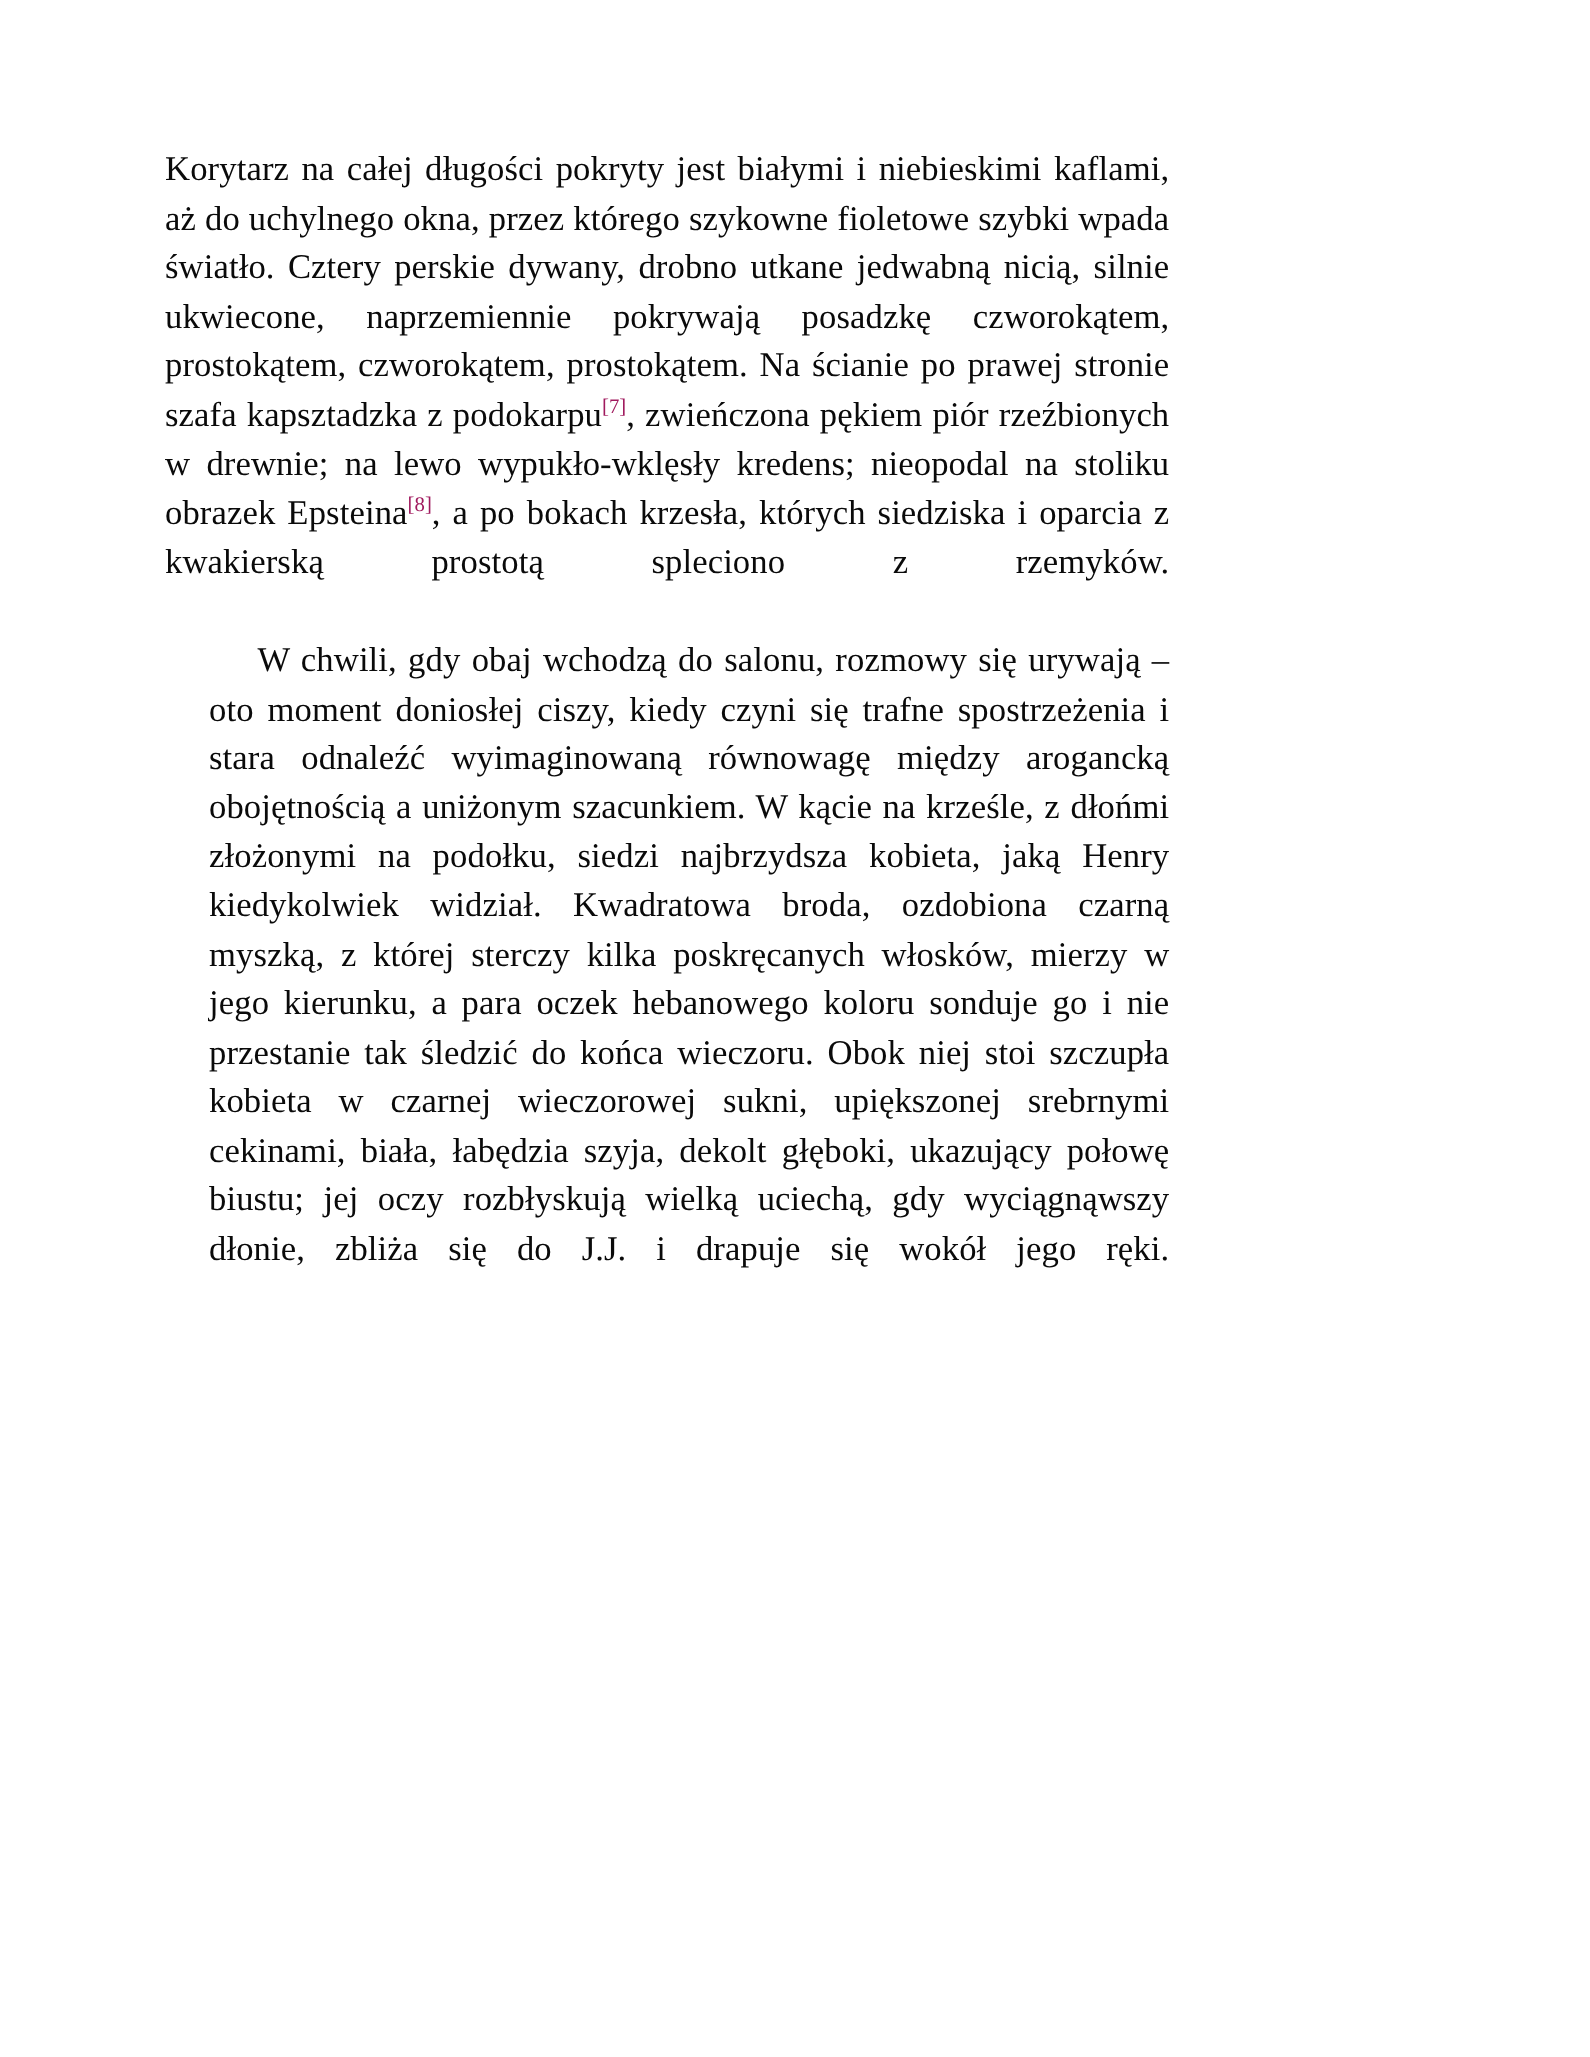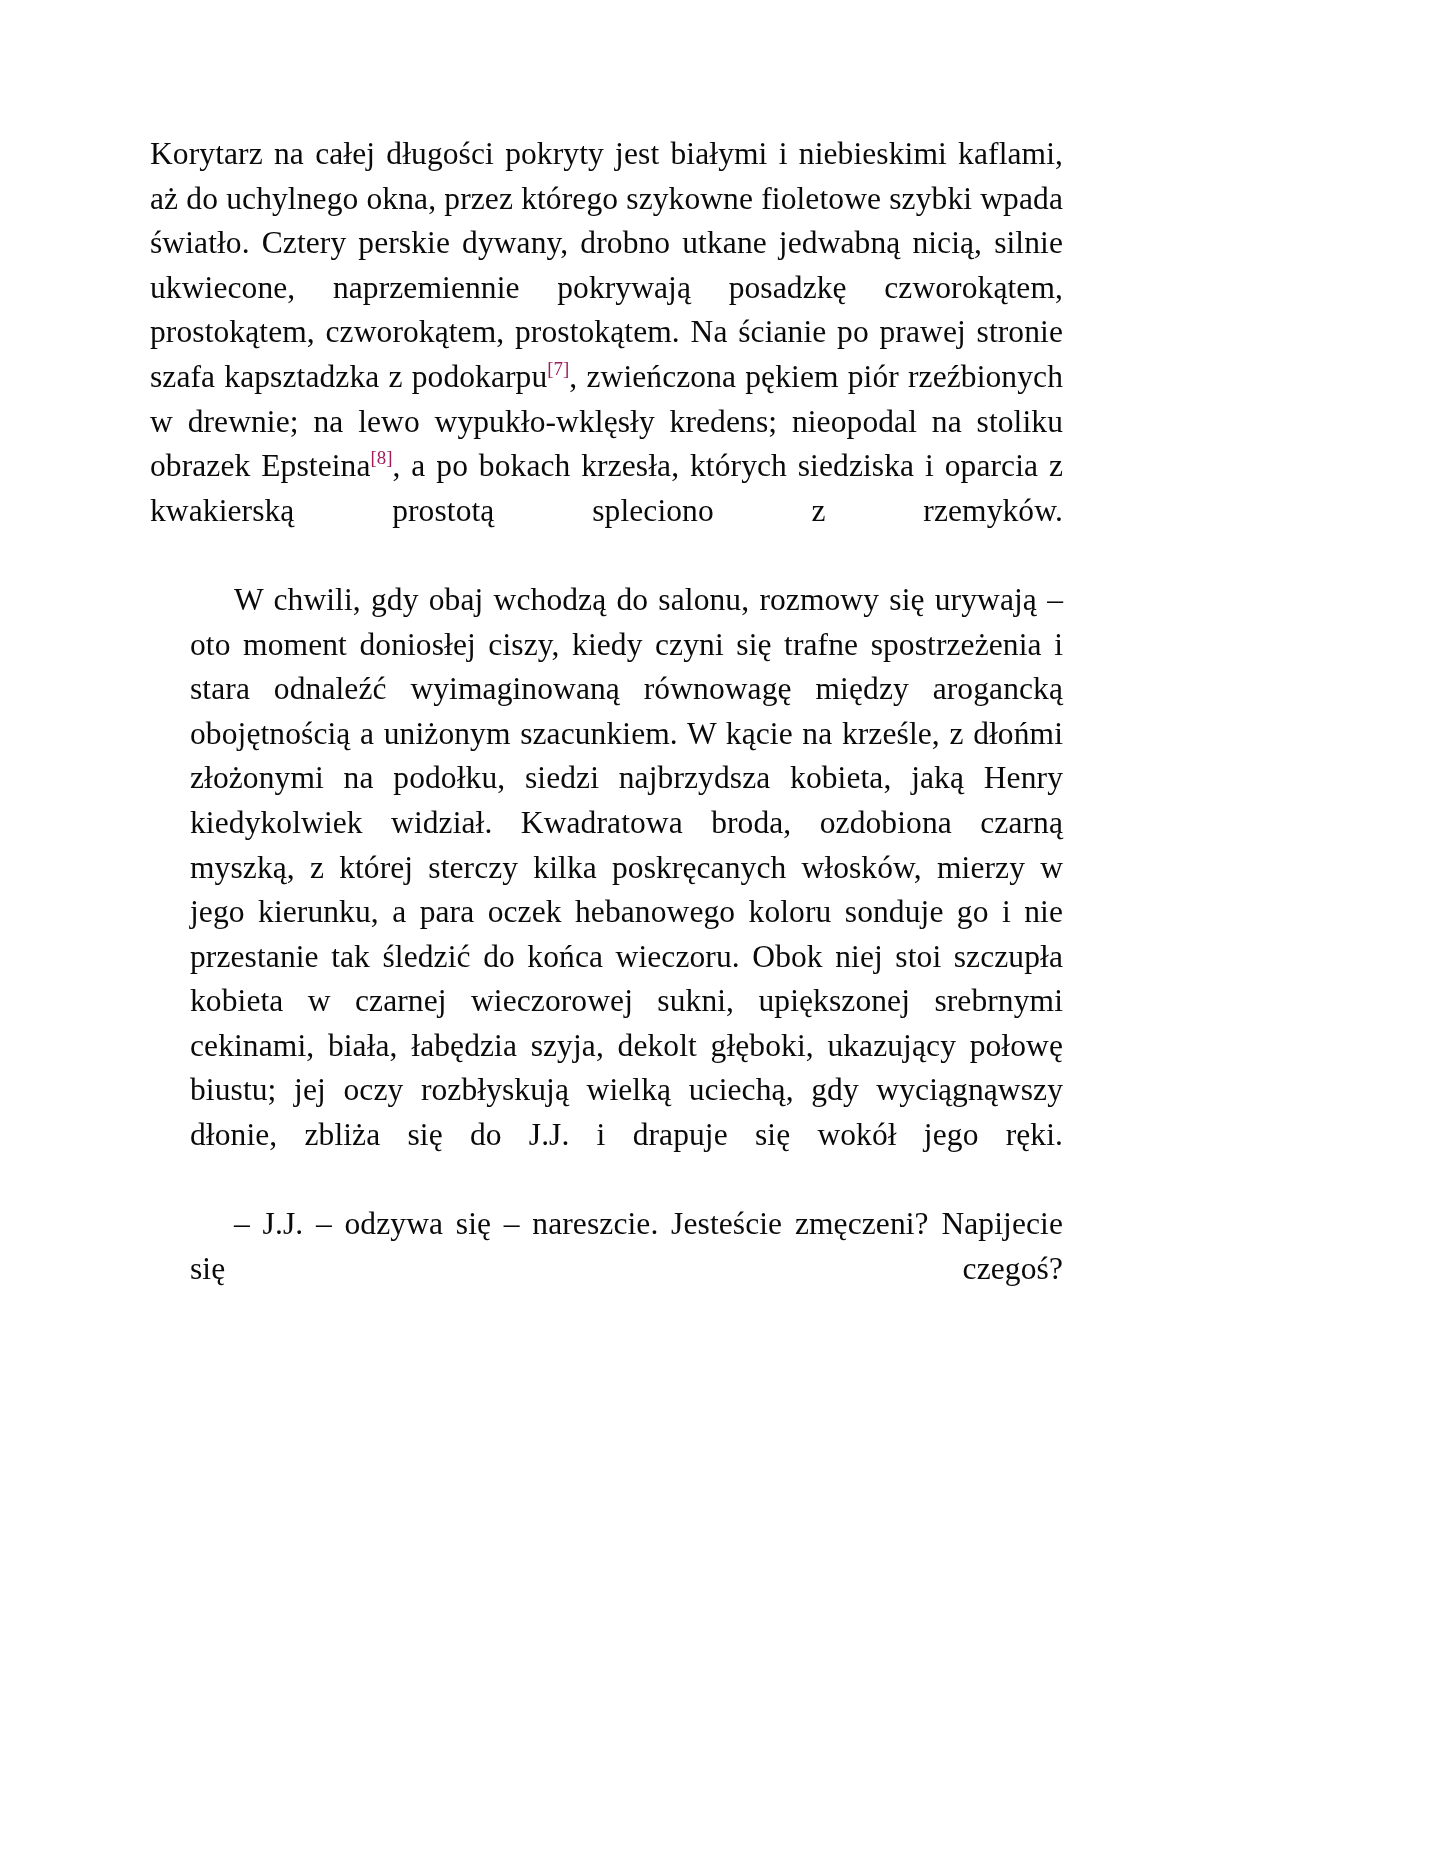--- a/index.html
+++ b/index.html
@@ -64,15 +64,14 @@
   }
 </style>
 </head>
 <body>
 
 <div class="page">
   <div class="text-column" id="text-column">
 
   <p class="body-paragraph"><span>Korytarz na całej długości pokryty jest białymi i niebieskimi kaflami, aż do uchylnego okna, przez którego szykowne fioletowe szybki wpada światło. Cztery perskie dywany, drobno utkane jedwabną nicią, silnie ukwiecone, naprzemiennie pokrywają posadzkę czworokątem, prostokątem, czworokątem, prostokątem. Na ścianie po prawej stronie szafa kapsztadzka z podokarpu</span><sup class="footnote-ref"><span class="fn-link">[7]</span></sup><span>, zwieńczona pękiem piór rzeźbionych w drewnie; na lewo wypukło-wklęsły kredens; nieopodal na stoliku obrazek Epsteina</span><sup class="footnote-ref"><span class="fn-link">[8]</span></sup><span>, a po bokach krzesła, których siedziska i oparcia z kwakierską prostotą spleciono z rzemyków.</span></p>
       <p class="body-paragraph indented"><span>W chwili, gdy obaj wchodzą do salonu, rozmowy się urywają – oto moment doniosłej ciszy, kiedy czyni się trafne spostrzeżenia i stara odnaleźć wyimaginowaną równowagę między arogancką obojętnością a uniżonym szacunkiem. W kącie na krześle, z dłońmi złożonymi na podołku, siedzi najbrzydsza kobieta, jaką Henry kiedykolwiek widział. Kwadratowa broda, ozdobiona czarną myszką, z której sterczy kilka poskręcanych włosków, mierzy w jego kierunku, a para oczek hebanowego koloru sonduje go i nie przestanie tak śledzić do końca wieczoru. Obok niej stoi szczupła kobieta w czarnej wieczorowej sukni, upiększonej srebrnymi cekinami, biała, łabędzia szyja, dekolt głęboki, ukazujący połowę biustu; jej oczy rozbłyskują wielką uciechą, gdy wyciągnąwszy dłonie, zbliża się do J.J. i drapuje się wokół jego ręki.</span></p>
-      <p class="body-paragraph indented"><span>– J.J. – odzywa się – nareszcie. Jesteście zmęczeni? Napijecie się czegoś?</span></p>
     </div>
 </div>
 
 </body></html>

